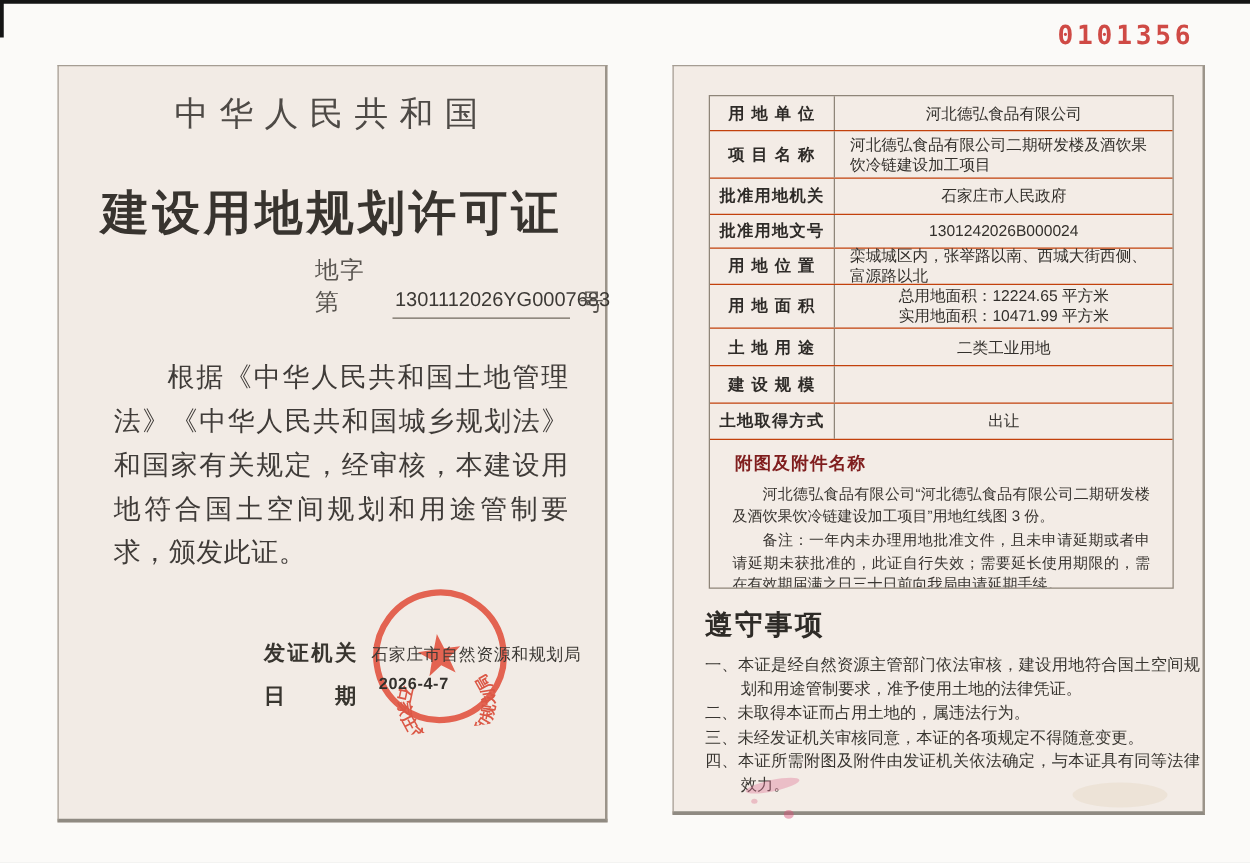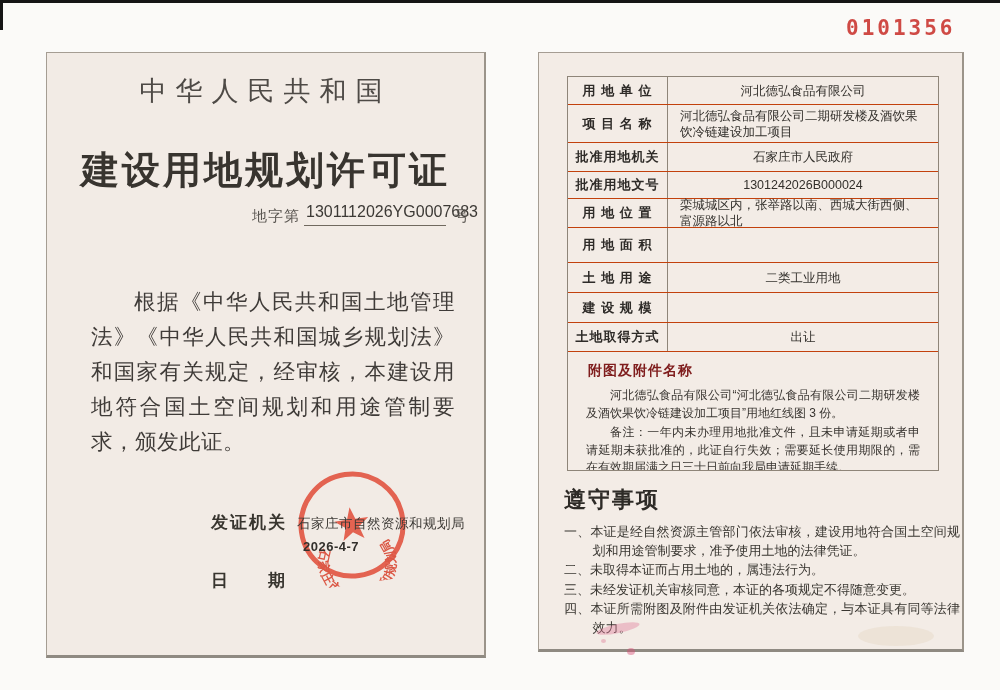--- a/index.html
+++ b/index.html
@@ -12,31 +12,31 @@
   .page{position:absolute;background:#f2ebe5;border:1px solid #a59d93;border-right:2px solid #9b948a;border-bottom:3px solid #8f8a82;box-sizing:border-box;}
   .page-left{left:46px;top:52px;width:440px;height:606px;}
   .page-right{left:538px;top:52px;width:426px;height:600px;background:#f3ece6;}
 
   
   .country{position:absolute;left:0;top:20px;width:100%;text-align:center;
     font-family:"Liberation Serif","DejaVu Serif",serif;font-size:27px;letter-spacing:9px;color:#4e4a46;}
   .cert-title{position:absolute;left:0;top:92px;width:100%;text-align:center;
     font-size:38px;font-weight:700;letter-spacing:3px;color:#38342f;}
   .serial-line{position:absolute;left:205px;top:150px;display:flex;align-items:flex-end;}
-  .serial-prefix,.serial-suffix{font-size:15px;color:#5a5651;letter-spacing:1px;}
+  .serial-prefix,.serial-suffix{font-size:19px;color:#5a5651;letter-spacing:1px;}
   .serial-number{width:138px;border-bottom:1px solid #70695f;
     font-size:16px;font-weight:400;color:#3c3935;padding:0 2px 4px 2px;margin-left:4px;}
   .serial-suffix{margin-left:8px;}
   .cert-body{position:absolute;left:44px;top:232px;width:364px;
     font-size:21.5px;line-height:35px;letter-spacing:0.5px;color:#3f3b38;
     text-indent:2em;text-align:justify;}
   .issuer-row{position:absolute;left:164px;top:458px;z-index:2;display:flex;align-items:baseline;}
   .field-label-big{font-size:17px;font-weight:700;letter-spacing:2px;color:#38352f;}
   .issuer-value{margin-left:10px;font-size:13.5px;color:#3d3a36;letter-spacing:0.5px;}
-  .date-row{position:absolute;left:164px;top:492px;z-index:2;margin-top:24px;}
+  .date-row{position:absolute;left:164px;top:492px;z-index:2;}
   .date-value{position:absolute;left:256px;top:486px;z-index:2;font-size:13px;font-weight:700;color:#33302c;letter-spacing:0.5px;}
   .seal{position:absolute;left:246px;top:413px;width:118px;height:118px;z-index:1;transform:rotate(-8deg);opacity:0.87;}
 
   
   .stamp-number{position:absolute;left:846px;top:16px;font-family:"DejaVu Sans Mono","Liberation Mono",monospace;
     font-size:21px;letter-spacing:3px;color:#cf4a45;font-weight:700;z-index:3;}
   .cert-box{position:absolute;left:28px;top:23px;width:372px;height:395px;
     border:1px solid #8e8579;box-sizing:border-box;display:flex;flex-direction:column;}
   .t-row{display:flex;border-bottom:1px solid #c2410c;box-sizing:border-box;flex:0 0 auto;}
   .t-label{width:100px;flex:0 0 100px;border-right:1px solid #8e8579;box-sizing:border-box;
@@ -133,20 +133,26 @@
             </div>
           </div>
           <div class="t-row" style="height: 29px;">
             <div class="t-label">用 地 位 置</div>
             <div class="t-value v-left">
               <div>栾城城区内，张举路以南、西城大街西侧、富源路以北</div>
             </div>
           </div>
           <div class="t-row" style="height: 35px;">
             <div class="t-label">用 地 面 积</div>
+            <div class="t-value v-block">
+              <div class="v-inner">
+                <div>总用地面积：12224.65 平方米</div>
+                <div>实用地面积：10471.99 平方米</div>
+              </div>
+            </div>
           </div>
           <div class="t-row" style="height: 30px;">
             <div class="t-label">土 地 用 途</div>
             <div class="t-value v-center">
               <div>二类工业用地</div>
             </div>
           </div>
           <div class="t-row" style="height: 30px;">
             <div class="t-label">建 设 规 模</div>
           </div>

